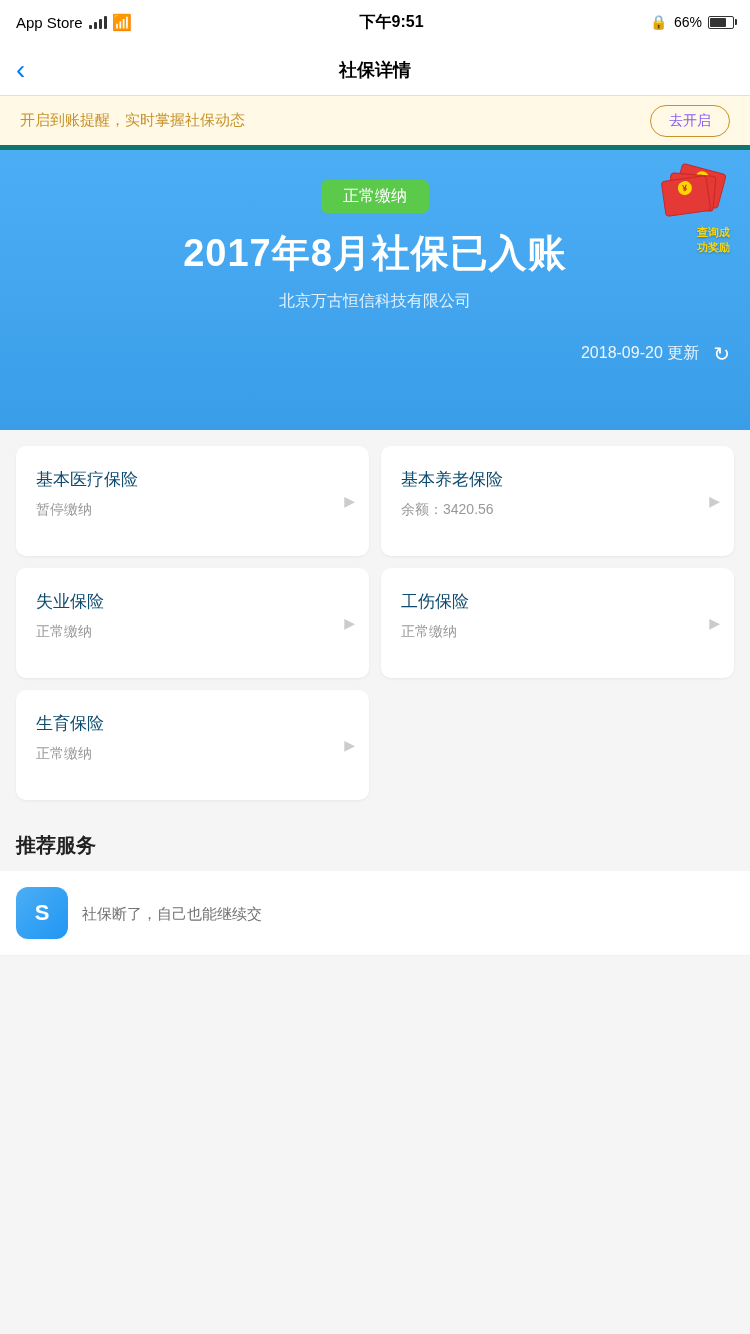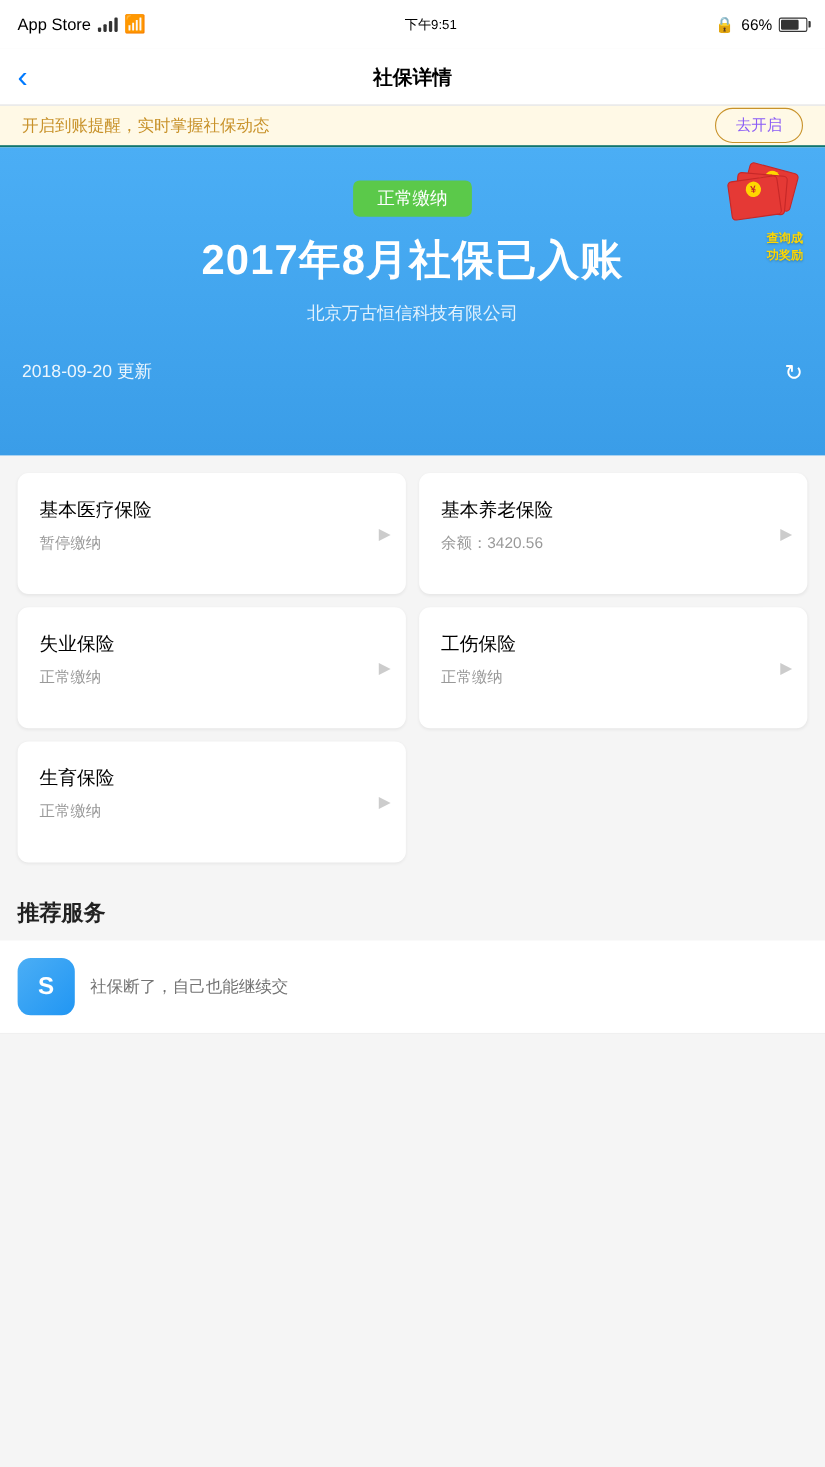--- a/index.html
+++ b/index.html
@@ -23,22 +23,22 @@
       font-size: 15px;
       font-weight: 500;
     }
     .status-left {
       display: flex;
       align-items: center;
       gap: 6px;
       font-size: 15px;
     }
     .status-center {
-      font-size: 12px;
-      font-weight: 400;
+      font-size: 16px;
+      font-weight: 700;
     }
     .status-right {
       display: flex;
       align-items: center;
       gap: 6px;
       font-size: 14px;
     }
     .battery-icon {
       width: 26px;
       height: 13px;
@@ -89,26 +89,26 @@
     }
     .nav-title {
       font-size: 18px;
       font-weight: 600;
       color: #000;
     }
 
     
     .banner {
       background: #fff9e6;
-      height: 38px;
+      height: 54px;
       display: flex;
       align-items: center;
       justify-content: space-between;
       padding: 0 20px;
-      border-bottom: 2px solid #0f766e;
+      border-bottom: 5px solid #0f766e;
     }
     .banner-text {
       color: #c8922a;
       font-size: 15px;
     }
     .banner-btn {
       border: 1.5px solid #c8922a;
       color: #8b5cf6;
       background: transparent;
       padding: 6px 18px;
@@ -145,22 +145,22 @@
     .hero-company {
       color: rgba(255,255,255,0.85);
       font-size: 16px;
       margin-bottom: 30px;
     }
     .hero-update {
       color: rgba(255,255,255,0.9);
       font-size: 16px;
       display: flex;
       align-items: center;
-      justify-content: space-between;
-      gap: 0;
+      justify-content: flex-end;
+      gap: 14px;
     }
     .refresh-icon {
       font-size: 20px;
       color: #fff;
       cursor: pointer;
       display: inline-block;
     }
     .reward-badge {
       position: absolute;
       top: 18px;
@@ -232,21 +232,21 @@
       background: #fff;
       border-radius: 10px;
       padding: 22px 20px 22px;
       min-height: 110px;
       position: relative;
       cursor: pointer;
       box-shadow: 0 1px 3px rgba(0,0,0,0.06);
     }
     .card-title {
       font-size: 17px;
-      color: #000000;
+      color: #0c4a6e;
       font-weight: 500;
       margin-bottom: 10px;
     }
     .card-status {
       font-size: 14px;
       color: #999;
     }
     .card-arrow {
       position: absolute;
       right: 14px;

